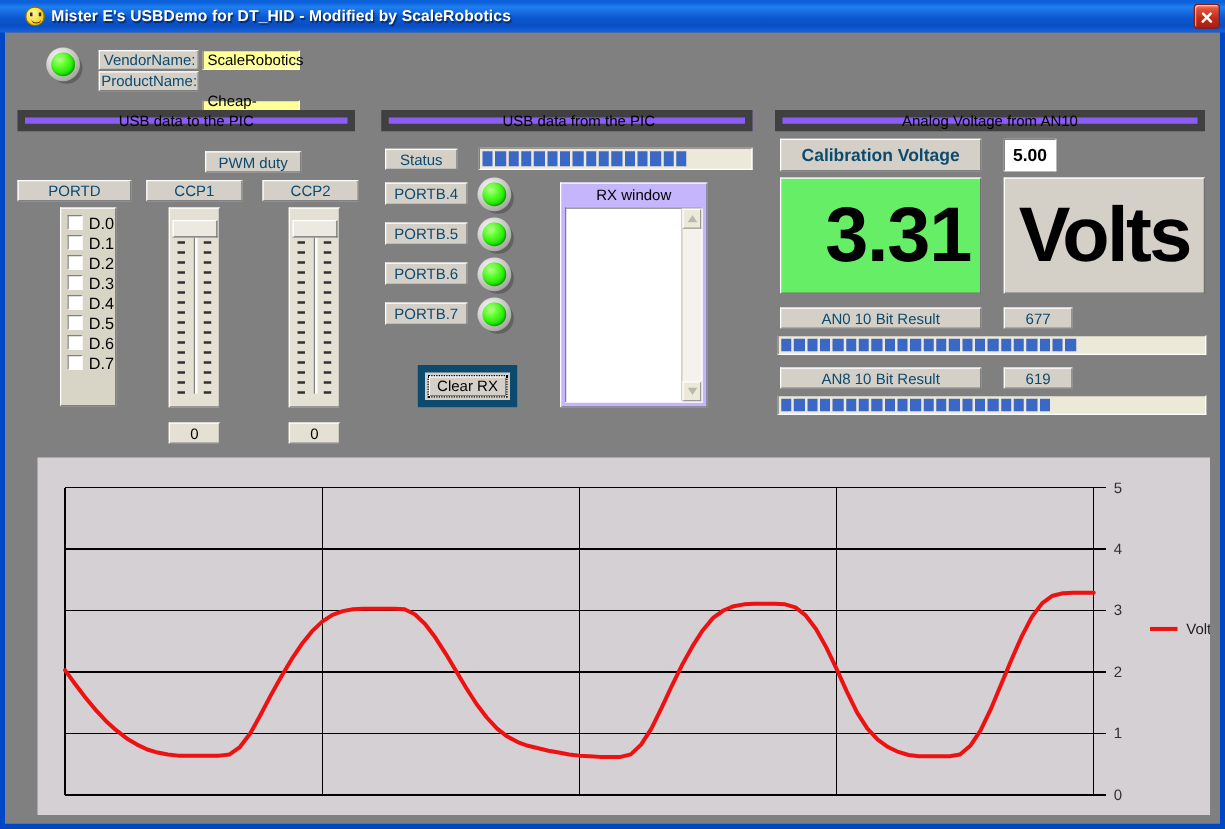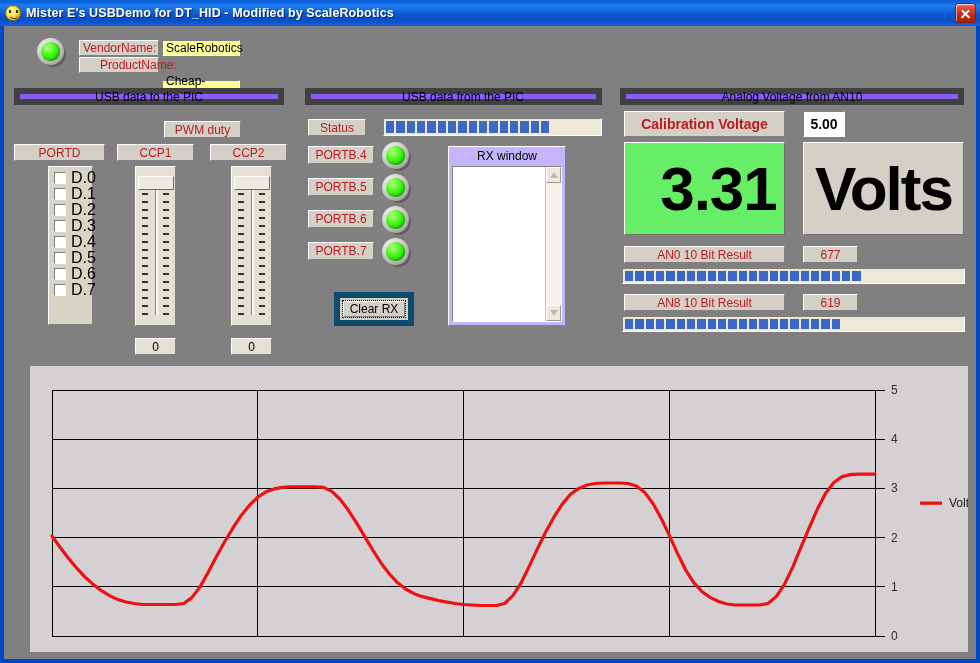--- a/index.html
+++ b/index.html
@@ -18,21 +18,21 @@
     width: 980px; height: 663px;
     background: #0047c7;
     border: 0;
     overflow: hidden;
   }
   #titlebar {
     position: absolute; left: 0; top: 0;
     width: 980px; height: 26px;
     background: linear-gradient(180deg,#0b5fd6 0%,#0d62dd 8%,#1f7ff0 22%,#0b57cf 55%,#0a4ec4 80%,#1464dd 100%);
     display: flex; align-items: center;
-    padding-left: 5px;
+    padding-left: 20px;
   }
   #titlebar-icon {
     width: 16px; height: 16px; border-radius: 50%;
     background: radial-gradient(circle at 38% 34%, #fff7a0 0%, #ffe34f 40%, #f2c200 80%);
     border: 1px solid #8a6d00;
     position: relative; flex: none; margin-right: 5px;
   }
   #titlebar-icon::before {
     content: ""; position: absolute; left: 3px; top: 4px;
     width: 2px; height: 3px; background: #2a2a2a; box-shadow: 7px 0 0 #2a2a2a;
@@ -69,21 +69,21 @@
     overflow: hidden;
   }
 
   
   .lbl3d {
     background: #d4d0c8;
     border-top: 1px solid #ffffff;
     border-left: 1px solid #ffffff;
     border-right: 1px solid #808080;
     border-bottom: 1px solid #808080;
-    color: #b91c1c; font-size: 12px;
+    color: #0c4a6e; font-size: 12px;
     display: flex; align-items: center; justify-content: center;
     position: absolute; white-space: nowrap;
   }
   .yellowbar {
     position: absolute;
     background: #8b5cf6;
     border: 6px solid #404040;
     color: #000; font-size: 12px;
     display: flex; align-items: center; justify-content: center;
   }
@@ -129,21 +129,21 @@
     border-top: 1px solid #ffffff; border-left: 1px solid #ffffff;
     border-right: 1px solid #808080; border-bottom: 1px solid #808080;
   }
   .cb-row { display: flex; align-items: center; height: 16px; padding-left: 5px; }
   .cb-box {
     width: 12px; height: 12px; background: #fff;
     border-top: 1px solid #808080; border-left: 1px solid #808080;
     border-right: 1px solid #ffffff; border-bottom: 1px solid #ffffff;
     margin-right: 5px; flex: none; cursor: pointer;
   }
-  .cb-label { font-size: 16px; color: #000; }
+  .cb-label { font-size: 13px; color: #000; }
 
   
   .slider {
     position: absolute; background: #e4e0d4;
     border-top: 1px solid #ffffff; border-left: 1px solid #ffffff;
     border-right: 1px solid #808080; border-bottom: 1px solid #808080;
   }
   .slider .ticks { position: absolute; top: 18px; bottom: 8px; width: 6px; }
   .slider .ticks.left  { left: 6px; }
   .slider .ticks.right { right: 6px; }
@@ -259,21 +259,21 @@
 
   <div id="client">
 
     <div class="led-wrap" style="left:33px;top:12px;">
       <div class="led-shadow"></div>
       <div class="led-bezel"></div>
       <div class="led-face"></div>
     </div>
     <div class="lbl3d" style="left:75px;top:14px;width:80px;height:16px;justify-content:flex-start;padding-left:3px;">VendorName:</div>
     <div class="fieldyellow" style="left:158px;top:14px;width:78px;height:16px;">ScaleRobotics</div>
-    <div class="lbl3d" style="left:75px;top:31px;width:80px;height:16px;justify-content:flex-start;padding-left:20px;">ProductName:</div>
+    <div class="lbl3d" style="left:75px;top:31px;width:80px;height:16px;justify-content:flex-start;padding-left:1px;">ProductName:</div>
     <div class="fieldyellow" style="left:158px;top:31px;width:78px;height:16px;margin-top:23px;">Cheap-Scope</div>
 
     <div class="yellowbar" style="left:10px;top:62px;width:270px;height:17px;">USB data to the PIC</div>
 
     <div class="lbl3d" style="left:160px;top:95px;width:77px;height:17px;">PWM duty</div>
 
     <div class="lbl3d" style="left:10px;top:118px;width:91px;height:17px;">PORTD</div>
     <div class="lbl3d" style="left:113px;top:118px;width:77px;height:17px;">CCP1</div>
     <div class="lbl3d" style="left:206px;top:118px;width:77px;height:17px;">CCP2</div>
 

